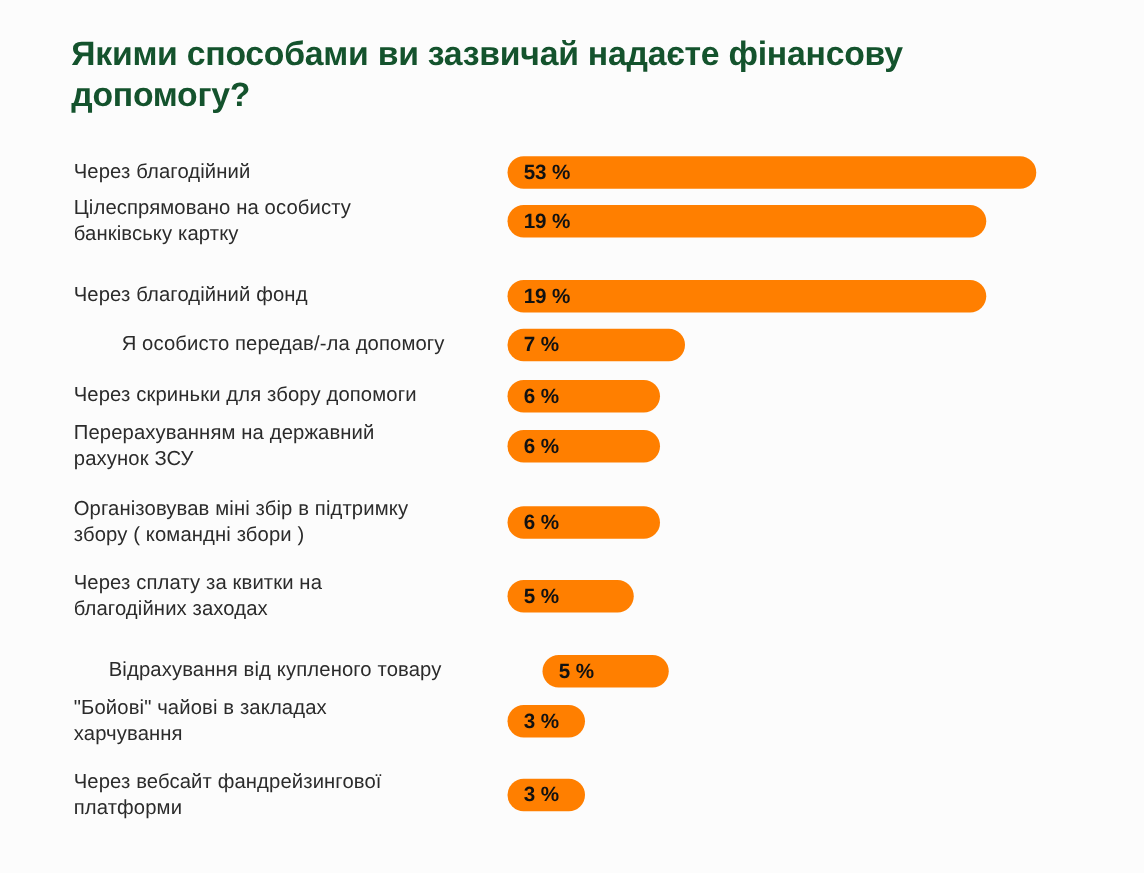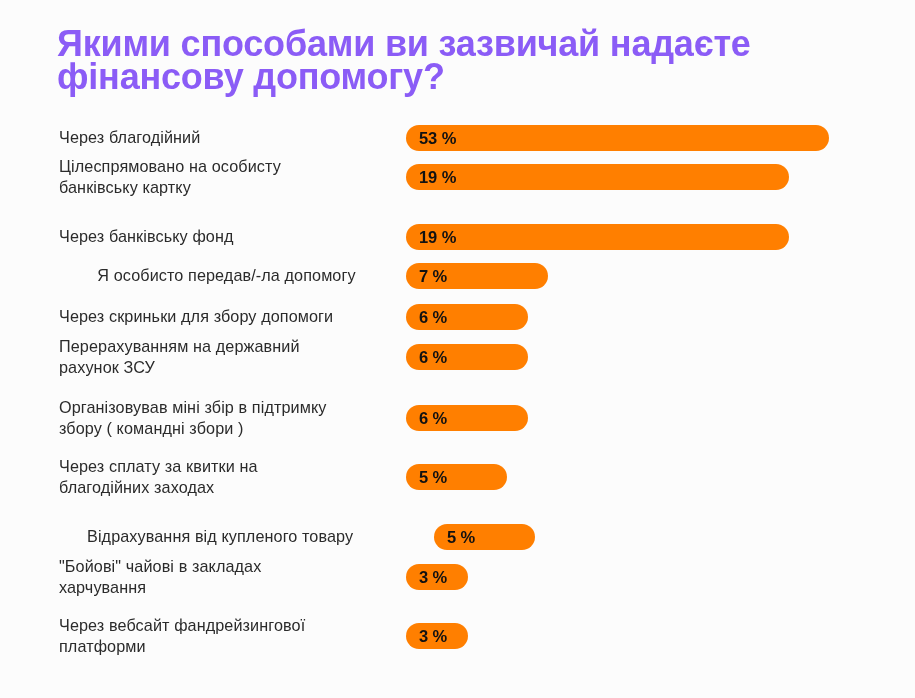--- a/index.html
+++ b/index.html
@@ -19,25 +19,25 @@
     width: 915px;
     height: 698px;
     background: #fcfcfc;
   }
 
   #chart-title {
     position: absolute;
     left: 57px;
     top: 27px;
     width: 810px;
-    font-size: 36px;
+    font-size: 27px;
     font-weight: bold;
     line-height: 33px;
     letter-spacing: -0.2px;
-    color: #8b5cf6;
+    color: #14532d;
     white-space: pre-line;
   }
 
   #rows {
     position: absolute;
     left: 0;
     top: 112px;
     width: 915px;
   }
 
@@ -113,21 +113,21 @@
       </div>
       <div class="row" style="top: 52px;">
         <div class="row-label two-line">Цілеспрямовано на особисту
 банківську картку</div>
         <div class="bar-track" style="width: 383px;">
           <div class="bar" style="width: 383px; background: rgb(255, 127, 0);"></div>
           <div class="bar-value">19 %</div>
         </div>
       </div>
       <div class="row" style="top: 112px;">
-        <div class="row-label one-line">Через банківську фонд</div>
+        <div class="row-label one-line">Через благодійний фонд</div>
         <div class="bar-track" style="width: 383px;">
           <div class="bar" style="width: 383px; background: rgb(255, 127, 0);"></div>
           <div class="bar-value">19 %</div>
         </div>
       </div>
       <div class="row" style="top: 151px; text-align: center;">
         <div class="row-label one-line">Я особисто передав/-ла допомогу</div>
         <div class="bar-track" style="width: 142px;">
           <div class="bar" style="width: 142px; background: rgb(255, 127, 0);"></div>
           <div class="bar-value">7 %</div>

